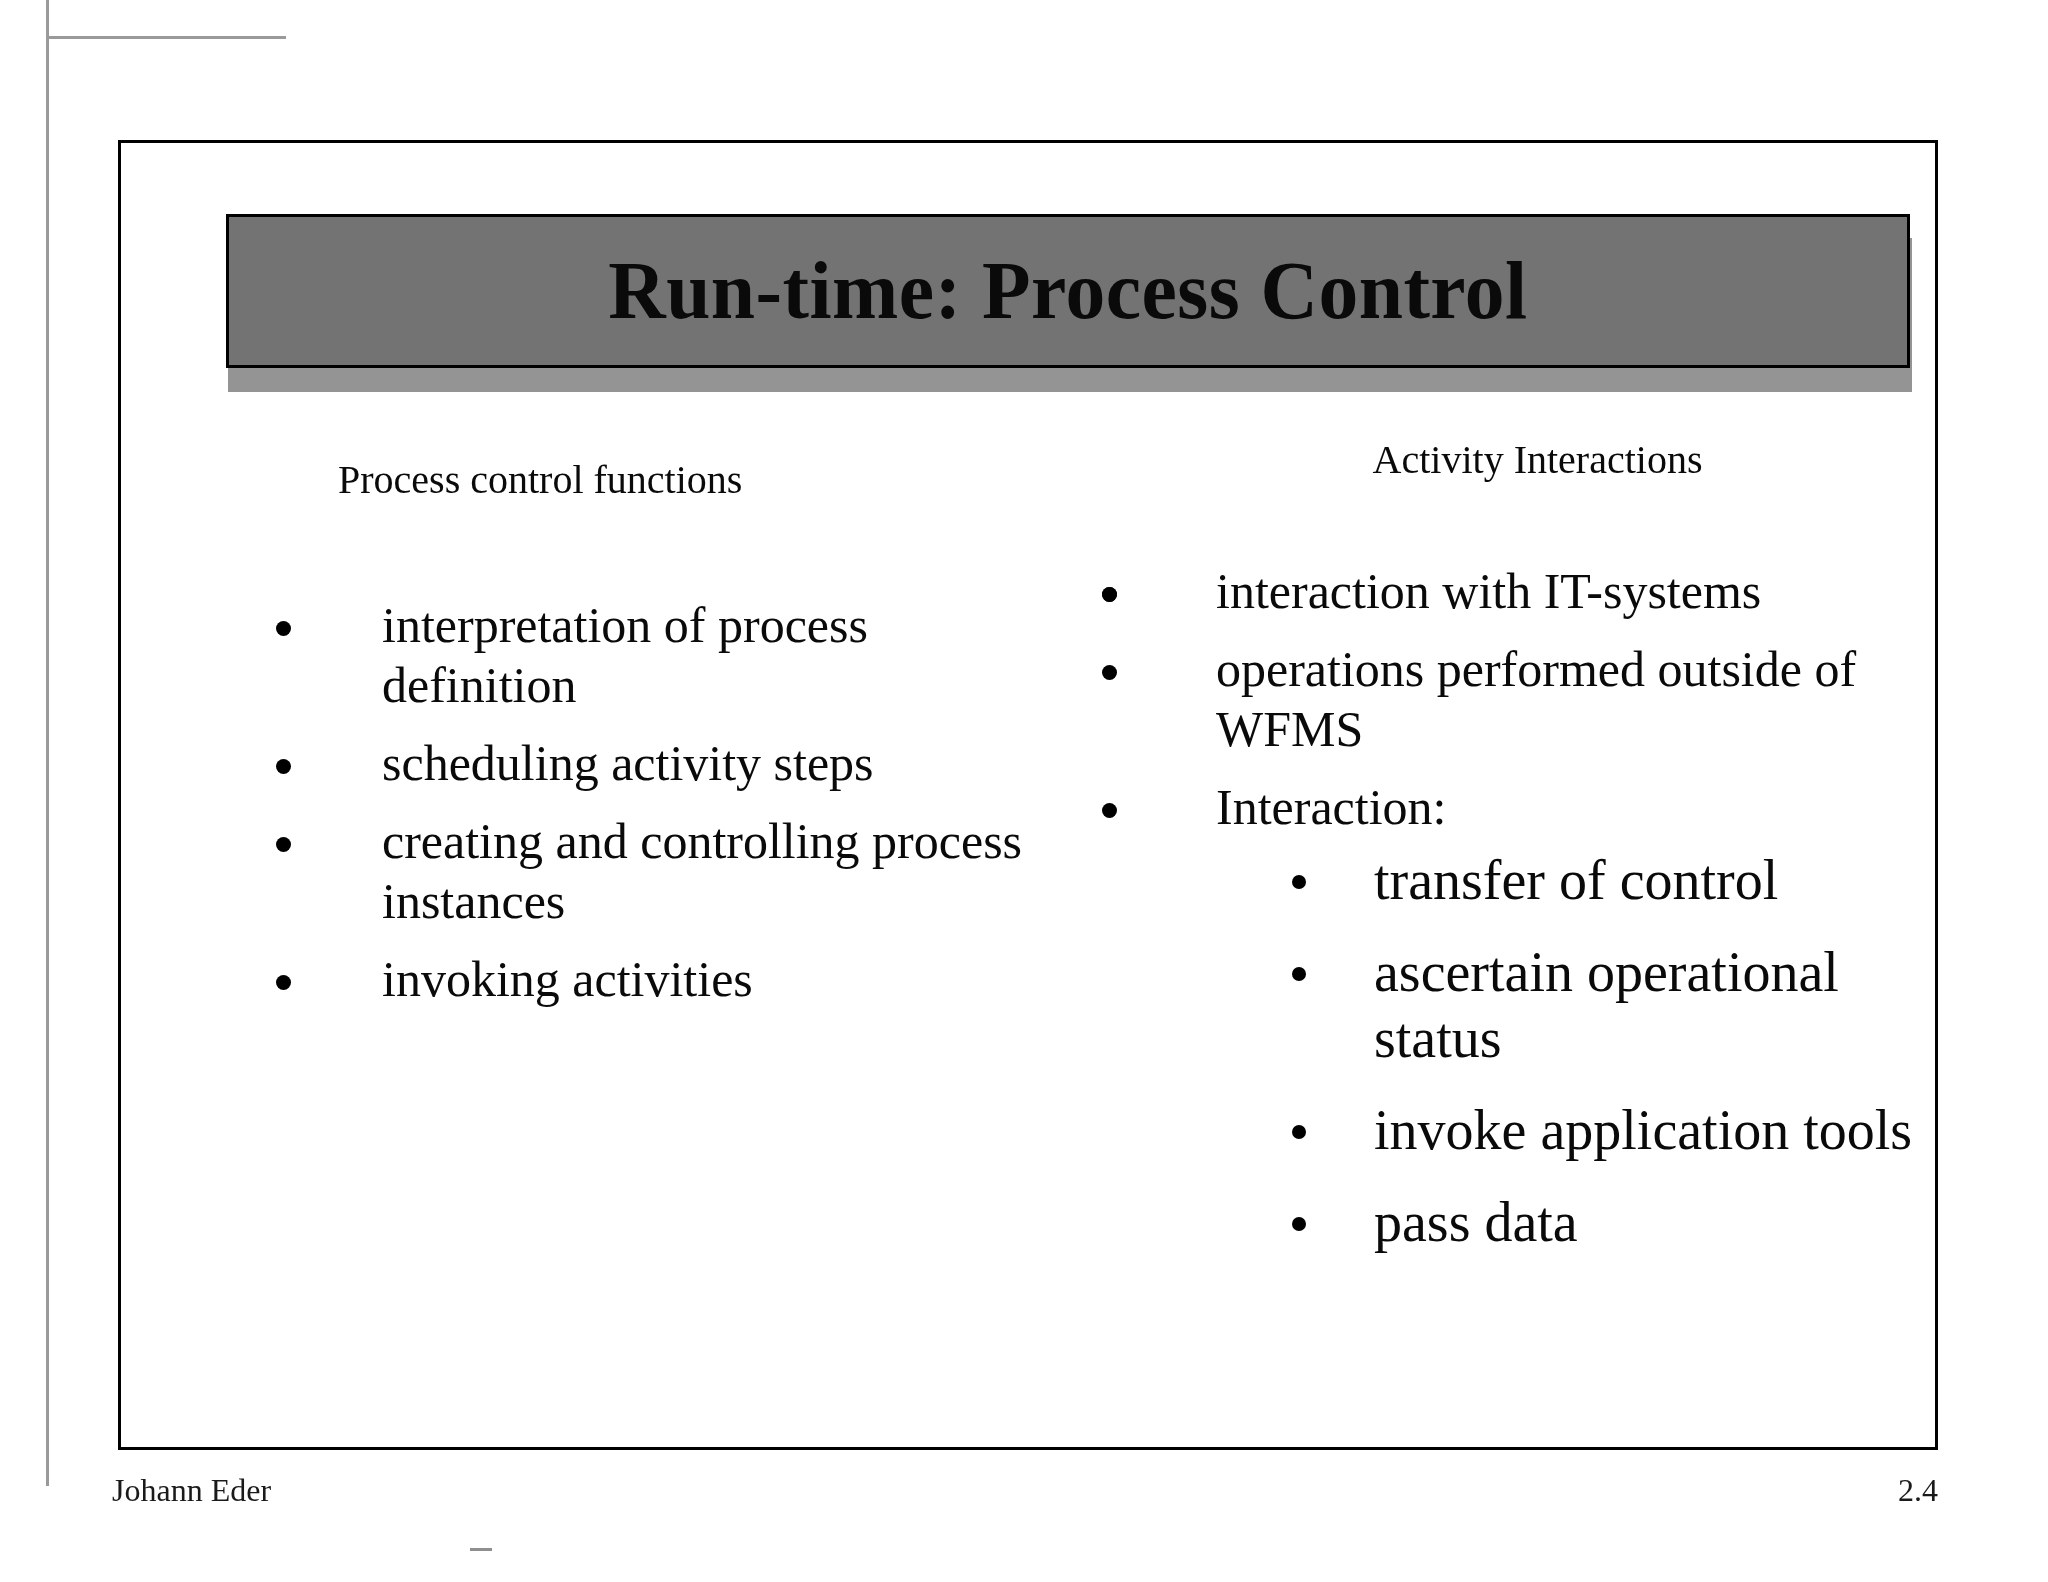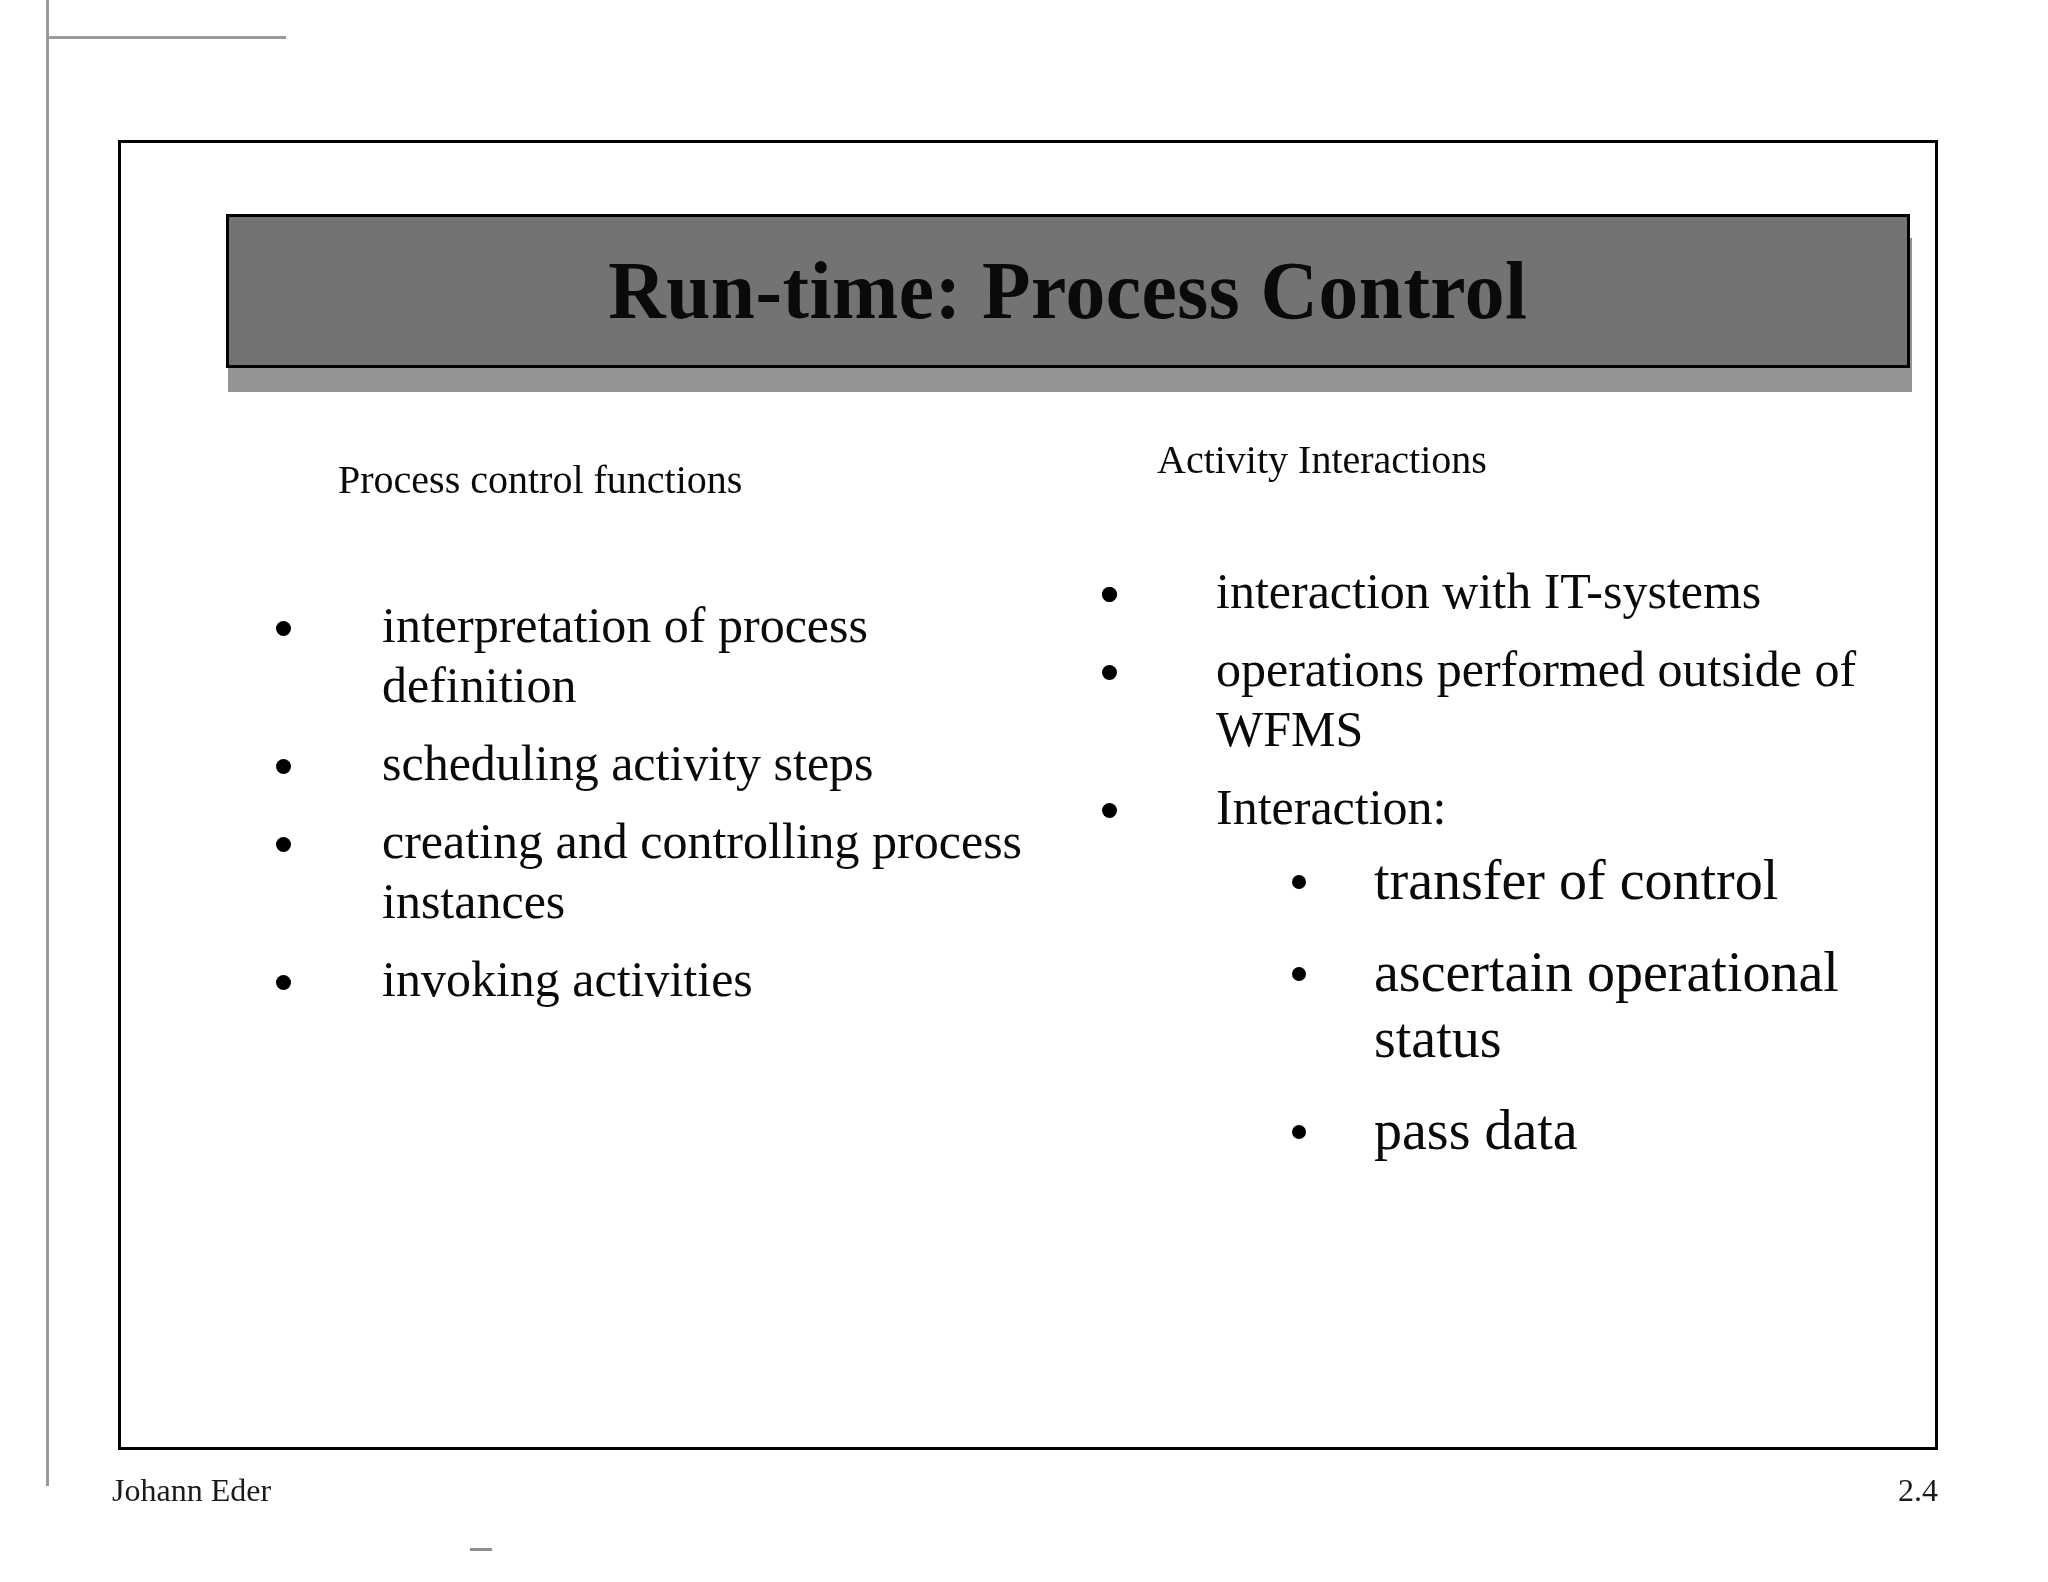--- a/index.html
+++ b/index.html
@@ -103,21 +103,21 @@
   .col-left  { left: 60px;  width: 880px; }
   .col-right { left: 960px; width: 840px; }
 
   .col-heading {
     font-size: 40px;
     line-height: 1.12;
     white-space: nowrap;
     color: #0a0a0a;
   }
   .col-left .col-heading  { margin-left: 160px; margin-top: 28px; }
-  .col-right .col-heading { margin-left: 79px; margin-top: 8px; }
+  .col-right .col-heading { margin-left: 79px; margin-top: 8px; text-align: center; }
 
   ul.bullets {
     list-style: none;
     margin: 0;
     padding: 0;
   }
   .col-left ul.bullets  { margin-top: 92px; }
   .col-right ul.bullets { margin-top: 78px; }
 
   li.bullet {
@@ -256,20 +256,24 @@
           <li class="sub-bullet">
             <span class="dot"></span>
             <span>transfer of control</span>
           </li>
           <li class="sub-bullet">
             <span class="dot"></span>
             <span>ascertain operational status</span>
           </li>
           <li class="sub-bullet">
             <span class="dot"></span>
+            <span>invoke application tools</span>
+          </li>
+          <li class="sub-bullet">
+            <span class="dot"></span>
             <span>pass data</span>
           </li>
         </ul>
       </li>
     </ul>
   </div>
 
 </div>
 
 <div class="footer">

